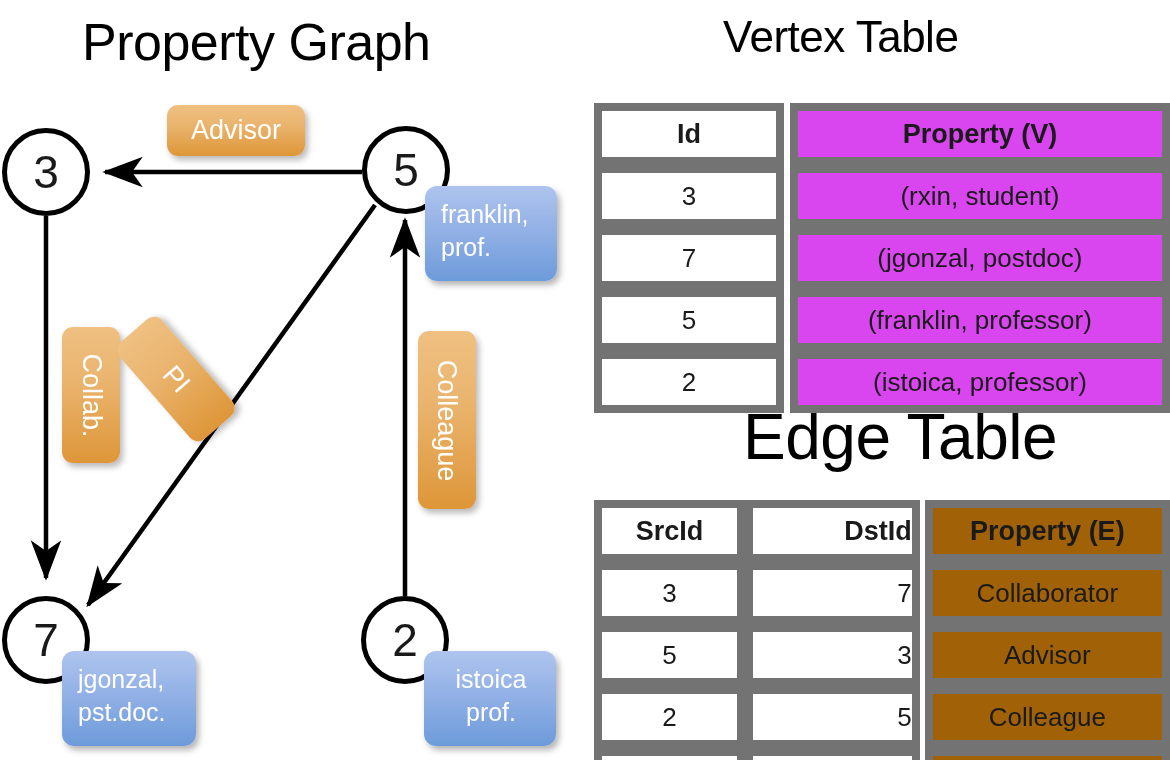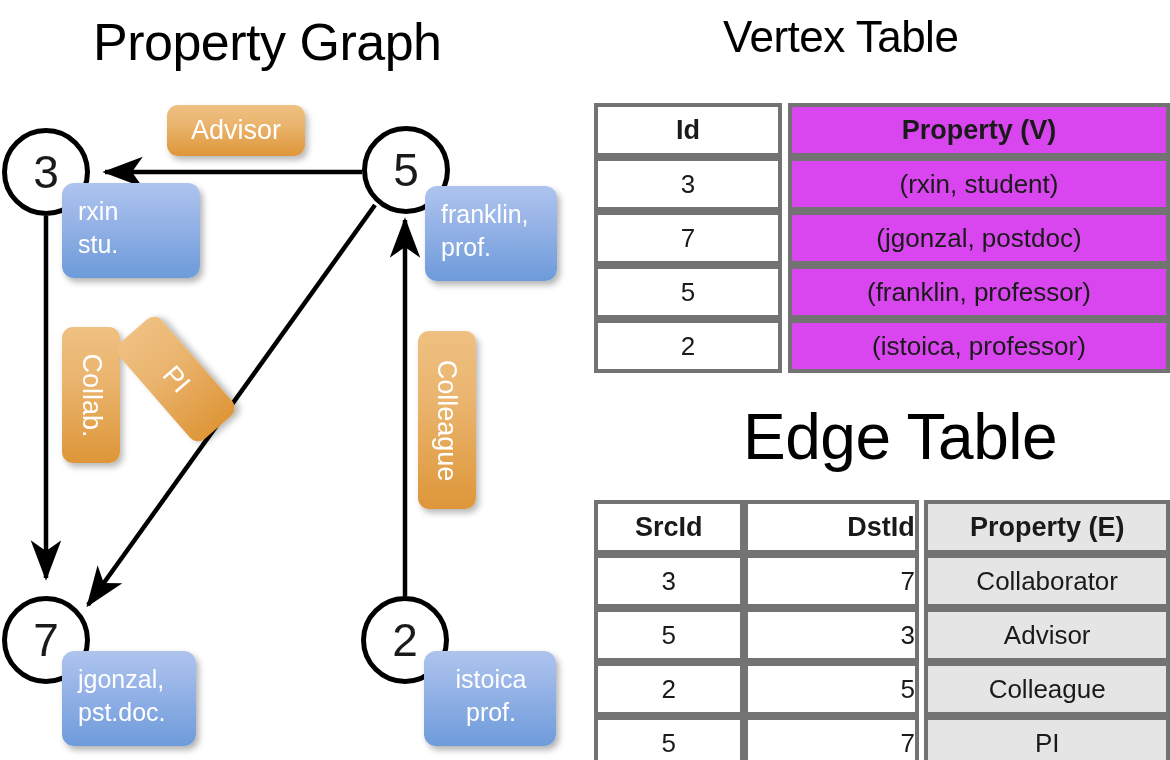--- a/index.html
+++ b/index.html
@@ -22,21 +22,21 @@
   }
 
   
   .title {
     position: absolute;
     font-weight: 400;
     color: #000000;
     white-space: nowrap;
     letter-spacing: -0.5px;
   }
-  #graph-title  { left: 93px;  top: 12px;  font-size: 52px; }
+  #graph-title  { left: 82px;  top: 12px;  font-size: 52px; }
   #vertex-title { left: 723px; top: 12px;  font-size: 44px; }
   #edge-title   { left: 743px; top: 400px; font-size: 64px; }
 
   
   #graph-panel {
     position: absolute;
     left: 0; top: 0;
     width: 580px;
     height: 760px;
   }
@@ -124,21 +124,21 @@
   }
 
   
   .tbl {
     position: absolute;
     border-collapse: separate;
     border-spacing: 0;
     font-family: "Liberation Sans", sans-serif;
   }
   .tbl td {
-    border: 4px solid #737373;
+    border: 8px solid #737373;
     text-align: center;
     font-size: 26px;
     color: #1a1a1a;
     padding: 0;
     height: 46px;
     background: #ffffff;
     font-weight: 400;
   }
   .tbl td.hdr {
     font-weight: bold;
@@ -153,21 +153,21 @@
 
   
   #vertex-table { left: 594px; top: 103px; }
   #vertex-table td.idcol   { width: 185px; }
   #vertex-table td.propcol { width: 382px; background: #d946ef; }
 
   
   #edge-table { left: 594px; top: 500px; }
   #edge-table td.srccol  { width: 148px; }
   #edge-table td.dstcol  { width: 176px; text-align: right; }
-  #edge-table td.propcol { width: 246px; background: #e5e5e5; }
+  #edge-table td.propcol { width: 246px; background: #a16207; }
 </style>
 </head>
 <body>
 
 <div class="root">
 
   <div class="title" id="graph-title">Property Graph</div>
   <div class="title" id="vertex-title">Vertex Table</div>
   <div class="title" id="edge-title">Edge Table</div>
 
@@ -187,22 +187,20 @@
       <path d="M 375,205 L 88,605" stroke="#000000" stroke-width="4.5" fill="none" marker-end="url(#ah)"></path>
 
       <path d="M 405,596 L 405,220" stroke="#000000" stroke-width="4.5" fill="none" marker-end="url(#ah)"></path>
     </svg>
 
     <div class="node-circle" id="node-3">3</div>
     <div class="node-circle" id="node-5">5</div>
     <div class="node-circle" id="node-7">7</div>
     <div class="node-circle" id="node-2">2</div>
 
-    <div class="prop-box" id="prop-rxin">rxin
-stu.</div>
     <div class="prop-box" id="prop-franklin">franklin,
 prof.</div>
     <div class="prop-box" id="prop-jgonzal">jgonzal,
 pst.doc.</div>
     <div class="prop-box" id="prop-istoica">istoica
 prof.</div>
 
     <div class="edge-label" id="edge-advisor">
       <span class="htext">Advisor</span>
     </div>

